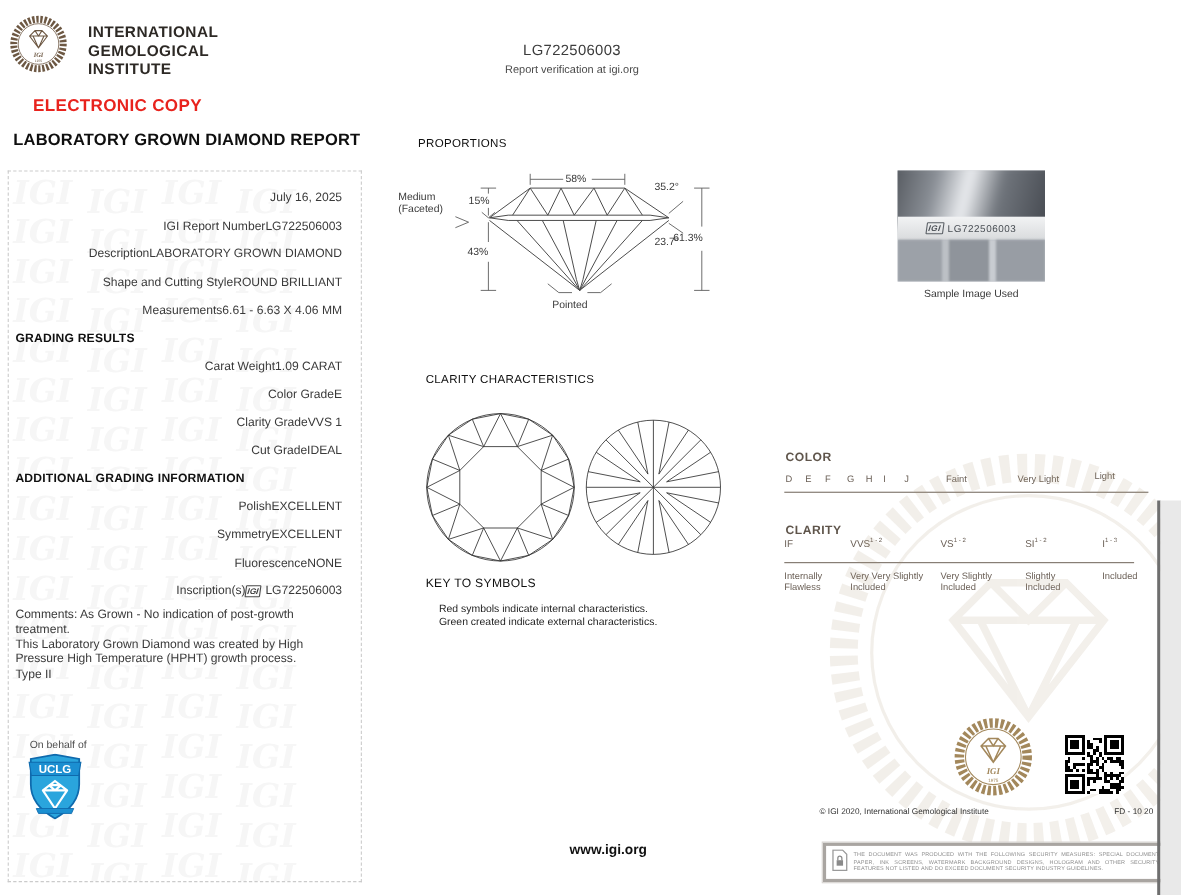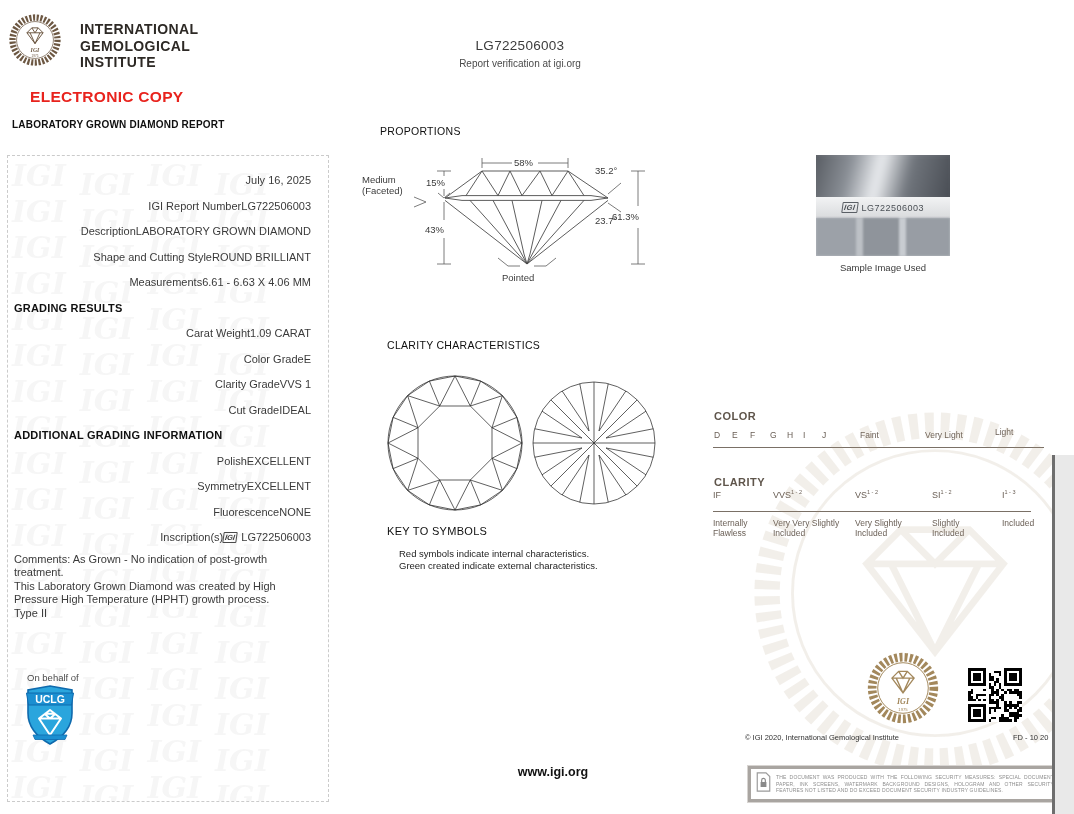--- a/index.html
+++ b/index.html
@@ -3,21 +3,21 @@
 <meta charset="utf-8">
 <style>
   html,body{margin:0;padding:0}
   body{width:1074px;height:814px;position:relative;background:#fff;overflow:hidden;
        font-family:"Liberation Sans",sans-serif;color:#3a3a3a}
   .abs{position:absolute}
   
   #org-seal{left:8px;top:13px;width:54px;height:54px}
   #org-name{left:80px;top:21px;font-size:14px;font-weight:bold;line-height:16.5px;color:#2d2925;letter-spacing:.4px}
   #electronic-copy{left:30px;top:88px;font-size:15.5px;font-weight:bold;color:#e8231d;letter-spacing:.3px}
-  #report-title{left:12px;top:119px;font-size:10px;font-weight:bold;color:#0f0f0f;letter-spacing:.2px}
+  #report-title{left:12px;top:119px;font-size:15px;font-weight:bold;color:#0f0f0f;letter-spacing:.2px}
   #verify{left:370px;top:38px;width:300px;text-align:center;color:#3c3c3c}
   #verify .num{font-size:13.5px;letter-spacing:.3px}
   #verify .sub{font-size:10px;margin-top:5px;color:#4a4a4a}
   
   #panel{left:7px;top:155px;width:320px;height:645px;border:1px dashed #cbcbcb;background:#fff}
   .wm-pattern{position:absolute;inset:0;overflow:hidden;display:flex;flex-wrap:wrap;
       gap:0 14px;padding:2px 0 0 4px;z-index:0;
       font-style:italic;font-weight:bold;font-size:30px;line-height:36px;
       font-family:"DejaVu Serif",serif;color:rgba(40,40,40,0.045);user-select:none}
   .wm-pattern span:nth-child(2n){transform:translateY(9px)}

